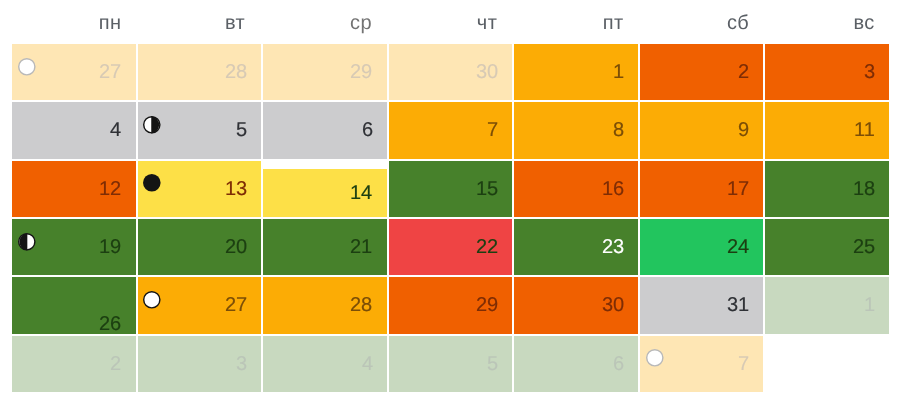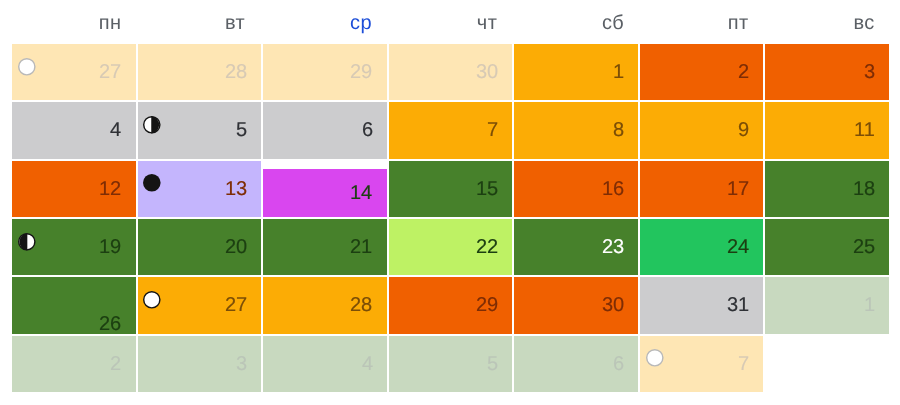--- a/index.html
+++ b/index.html
@@ -36,24 +36,24 @@
     width:17.6px;height:17.6px;display:block;
   }
   .moon-svg{display:block;width:17.6px;height:17.6px;overflow:visible;}
 </style>
 </head>
 <body>
 
 <div class="weekdays">
   <div class="wd" style="color: rgb(91, 96, 102);">пн</div>
   <div class="wd" style="color: rgb(91, 96, 102);">вт</div>
-  <div class="wd" style="color: #1d4ed8;">ср</div>
+  <div class="wd" style="color: #737373;">ср</div>
   <div class="wd" style="color: rgb(91, 96, 102);">чт</div>
+  <div class="wd" style="color: rgb(91, 96, 102);">пт</div>
   <div class="wd" style="color: rgb(91, 96, 102);">сб</div>
-  <div class="wd" style="color: rgb(91, 96, 102);">пт</div>
   <div class="wd" style="color: rgb(91, 96, 102);">вс</div>
 </div>
 <div class="grid">
   <div class="cell is-faded" style="background: rgb(252, 172, 5);">
       <span class="moon">
         <svg class="moon-svg" viewBox="0 0 20 20">
           <circle cx="10" cy="10" r="9.2" class="moon-lit" stroke-width="1.62" fill="#FFFFFF" stroke="#141414"></circle>
         </svg>
       </span>
       <span class="num" style="color: rgb(123, 78, 7);">27</span>
@@ -99,29 +99,29 @@
     </div>
   <div class="cell" style="background: rgb(252, 172, 5);">
       <span class="num" style="color: rgb(123, 78, 7);">9</span>
     </div>
   <div class="cell" style="background: rgb(252, 172, 5);">
       <span class="num" style="color: rgb(123, 78, 7);">11</span>
     </div>
   <div class="cell" style="background: rgb(240, 96, 0);">
       <span class="num" style="color: rgb(126, 45, 5);">12</span>
     </div>
-  <div class="cell" style="background: #c4b5fd;">
+  <div class="cell" style="background: #fde047;">
       <span class="moon">
         <svg class="moon-svg" viewBox="0 0 20 20">
           <circle cx="10" cy="10" r="10" class="moon-shadow" fill="#141414"></circle>
         </svg>
       </span>
       <span class="num" style="color: rgb(126, 45, 5);">13</span>
     </div>
-  <div class="cell" style="background: #d946ef; margin-top: 8px;">
+  <div class="cell" style="background: #fde047; margin-top: 8px;">
       <span class="num" style="color: rgb(28, 63, 17);">14</span>
     </div>
   <div class="cell" style="background: rgb(71, 129, 43);">
       <span class="num" style="color: rgb(28, 63, 17);">15</span>
     </div>
   <div class="cell" style="background: rgb(240, 96, 0);">
       <span class="num" style="color: rgb(126, 45, 5);">16</span>
     </div>
   <div class="cell" style="background: rgb(240, 96, 0);">
       <span class="num" style="color: rgb(126, 45, 5);">17</span>
@@ -137,21 +137,21 @@
         </svg>
       </span>
       <span class="num" style="color: rgb(28, 63, 17);">19</span>
     </div>
   <div class="cell" style="background: rgb(71, 129, 43);">
       <span class="num" style="color: rgb(28, 63, 17);">20</span>
     </div>
   <div class="cell" style="background: rgb(71, 129, 43);">
       <span class="num" style="color: rgb(28, 63, 17);">21</span>
     </div>
-  <div class="cell" style="background: #bef264;">
+  <div class="cell" style="background: #ef4444;">
       <span class="num" style="color: rgb(28, 63, 17);">22</span>
     </div>
   <div class="cell" style="background: rgb(71, 129, 43);">
       <span class="num" style="color: #ffffff;">23</span>
     </div>
   <div class="cell" style="background: #22c55e;">
       <span class="num" style="color: rgb(28, 63, 17);">24</span>
     </div>
   <div class="cell" style="background: rgb(71, 129, 43);">
       <span class="num" style="color: rgb(28, 63, 17);">25</span>

